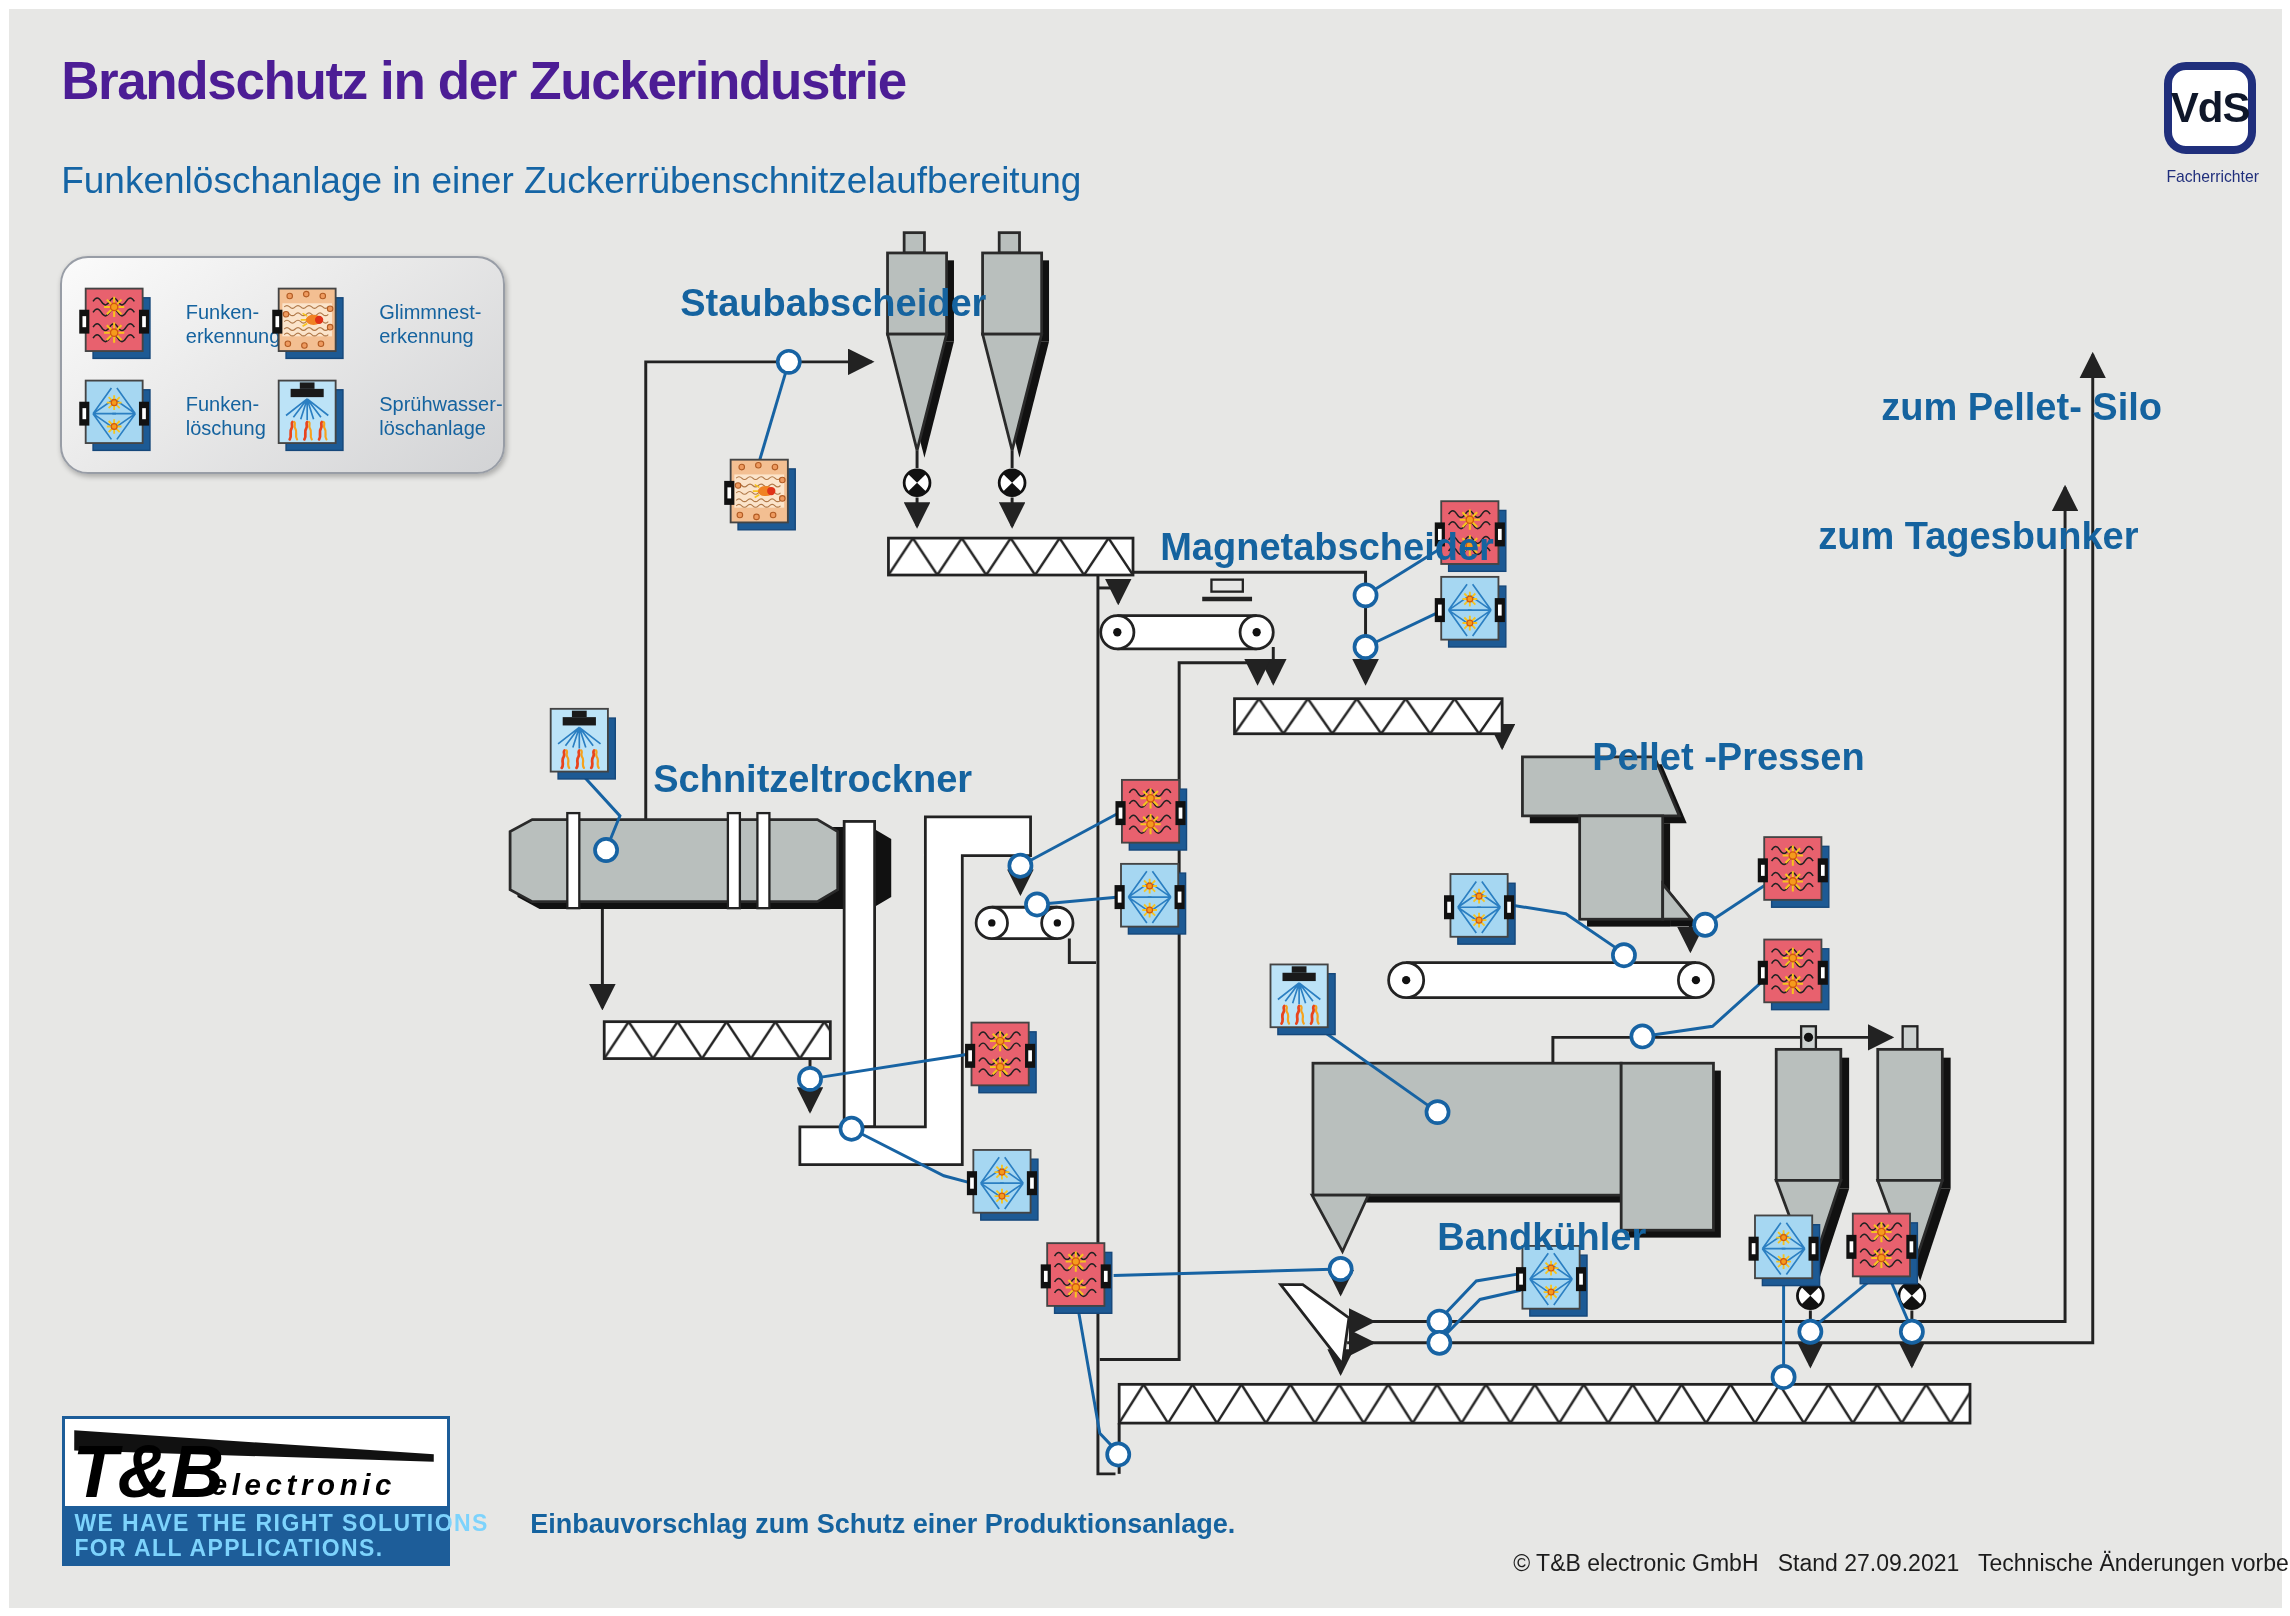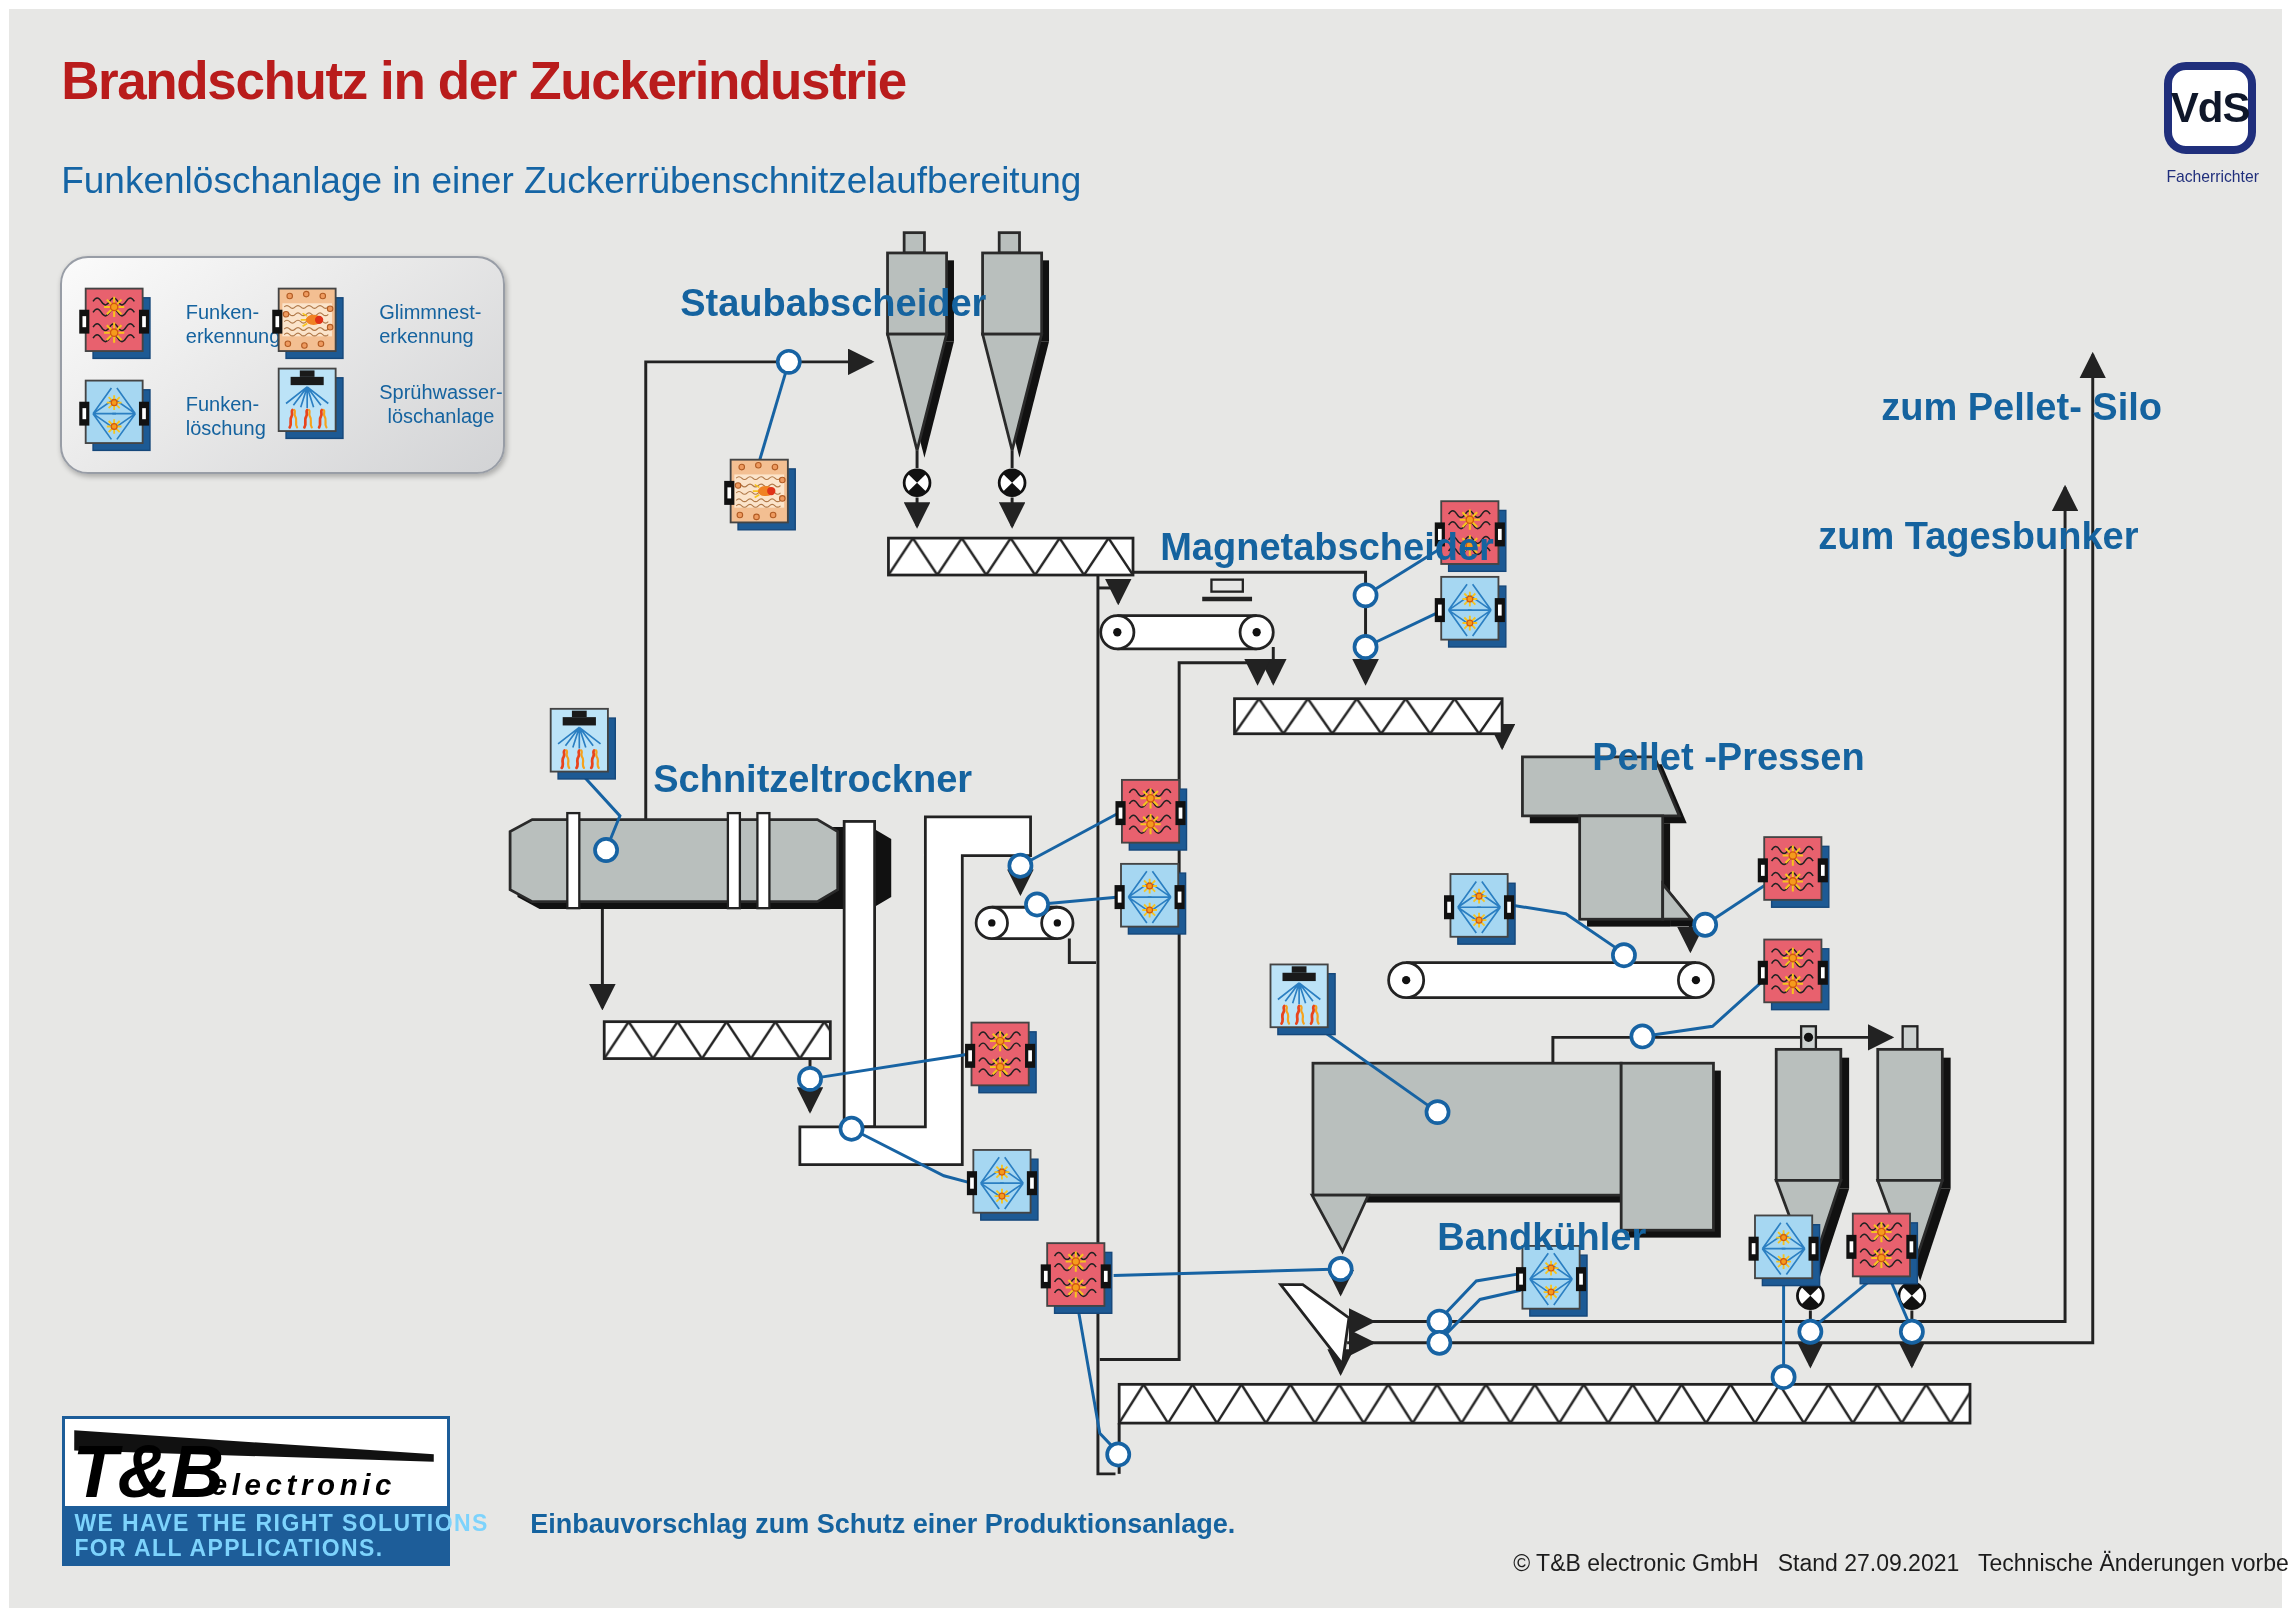--- a/index.html
+++ b/index.html
@@ -1,20 +1,20 @@
 <!DOCTYPE html>
 <html style="font-size:14.8px"><head>
 <meta charset="utf-8">
 <style>
   html,body{margin:0;padding:0;background:#ffffff;}
   body{font-family:"Liberation Sans", sans-serif;}
   .page{position:relative;width:2291px;height:1617px;background:#ffffff;overflow:hidden;}
   .canvas{position:absolute;left:9.2px;top:9.2px;right:9.2px;bottom:9.2px;background:#e7e7e5;}
   .abs{position:absolute;}
-  .title{font-size:53px;font-weight:bold;color:#b91c1c;letter-spacing:-1.4px;}
+  .title{font-size:53px;font-weight:bold;color:#4c1d95;letter-spacing:-1.4px;}
   .subtitle{font-size:37px;color:#1565a5;}
   .dlabel{font-size:38px;font-weight:bold;color:#15639f;white-space:nowrap;}
   .note{font-size:27px;font-weight:bold;color:#15639f;white-space:nowrap;}
   .copyright{font-size:23px;color:#1c1c1c;white-space:pre;}
   
   .legend{left:51px;top:247px;width:441px;height:214px;border:2.8px solid #989da6;border-radius:28px;
           background:linear-gradient(145deg,#fbfbfb 0%,#e9e9e9 45%,#d2d3d5 100%);
           box-shadow:1.8px 2.8px 5.5px rgba(0,0,0,0.25);}
   .legend-item{position:absolute;display:flex;align-items:center;gap:13px;}
   .legend-label{font-size:20px;line-height:24px;font-weight:normal;color:#15639f;white-space:nowrap;margin-left:20px;}
@@ -396,21 +396,21 @@
     </div>
     <div class="legend-item" style="left:16.6px;top:118px;">
       <svg width="74" height="79" viewBox="0 0 80 86">
             <use href="#sym-fl" x="5" y="3"></use>
           </svg>
       <div class="legend-label">
         <div>Funken-</div>
             <div>löschung</div>
       </div>
     </div>
-    <div class="legend-item" style="left:210px;top:106px;text-align:center;">
+    <div class="legend-item" style="left:210px;top:118px;">
       <svg width="74" height="79" viewBox="0 0 80 86">
             <use href="#sym-sw" x="5" y="3"></use>
           </svg>
       <div class="legend-label">
         <div>Sprühwasser-</div>
             <div>löschanlage</div>
       </div>
     </div>
   </div>
 

